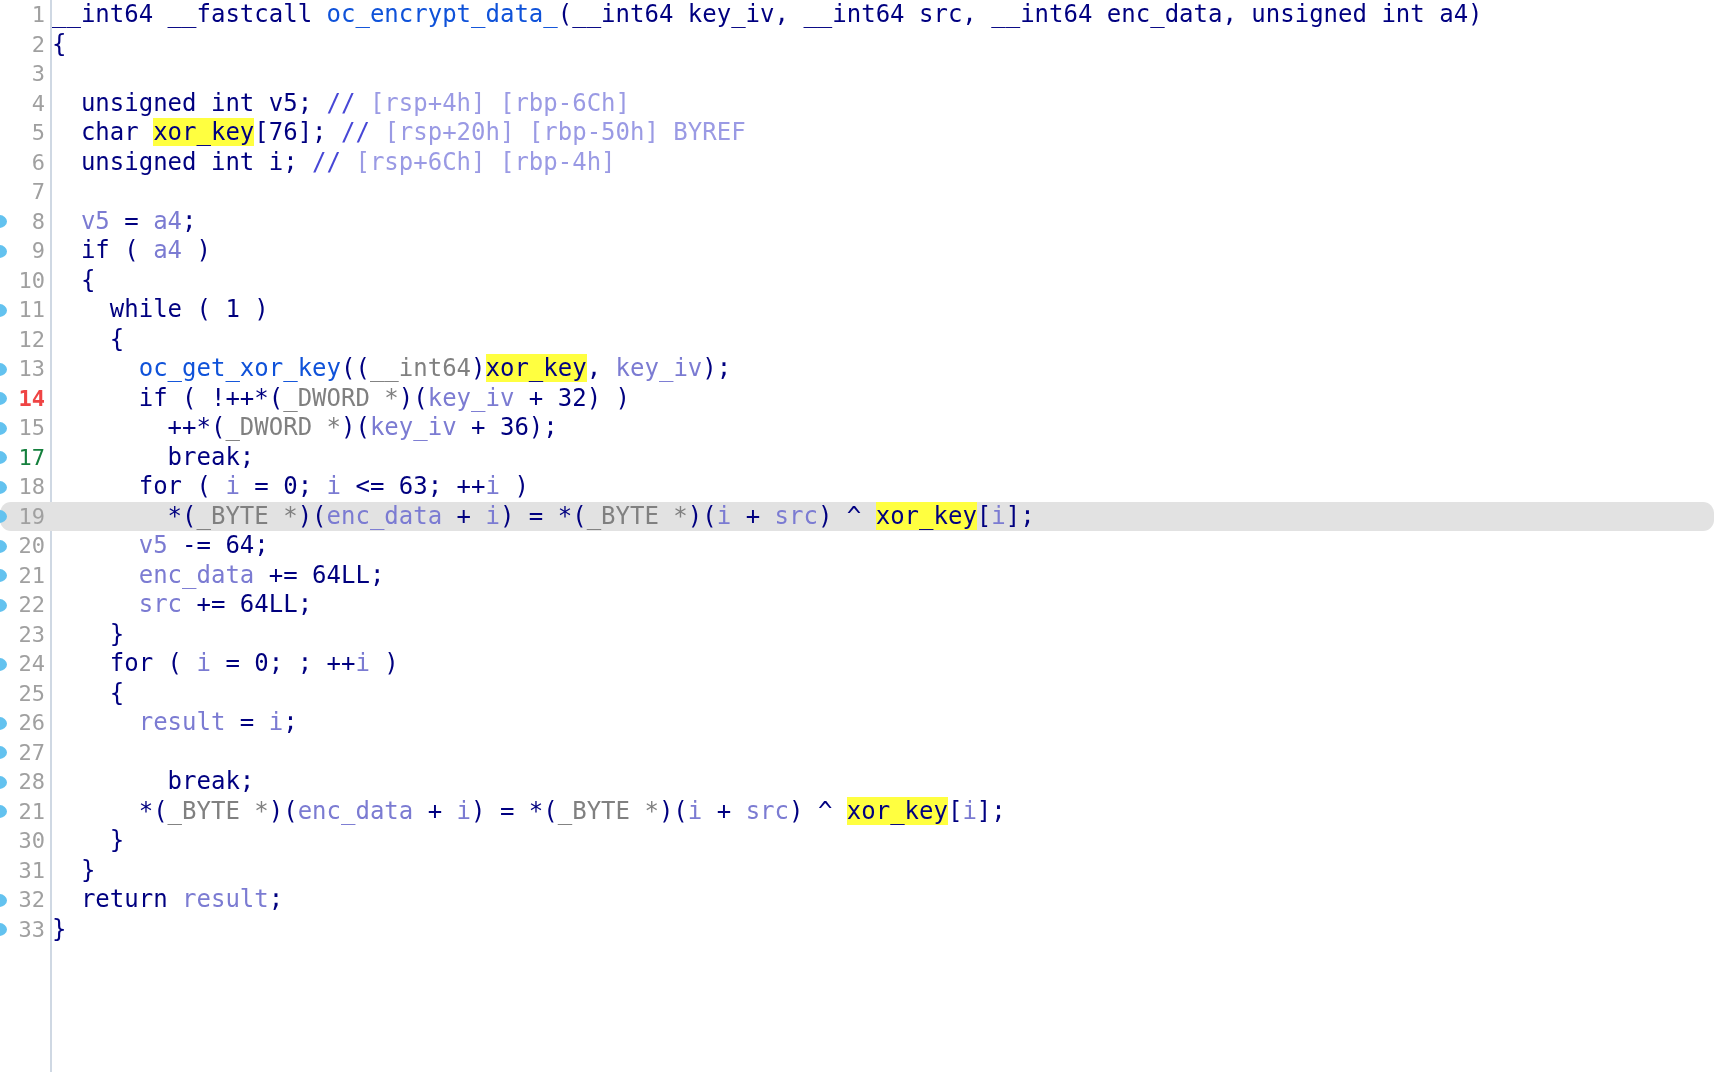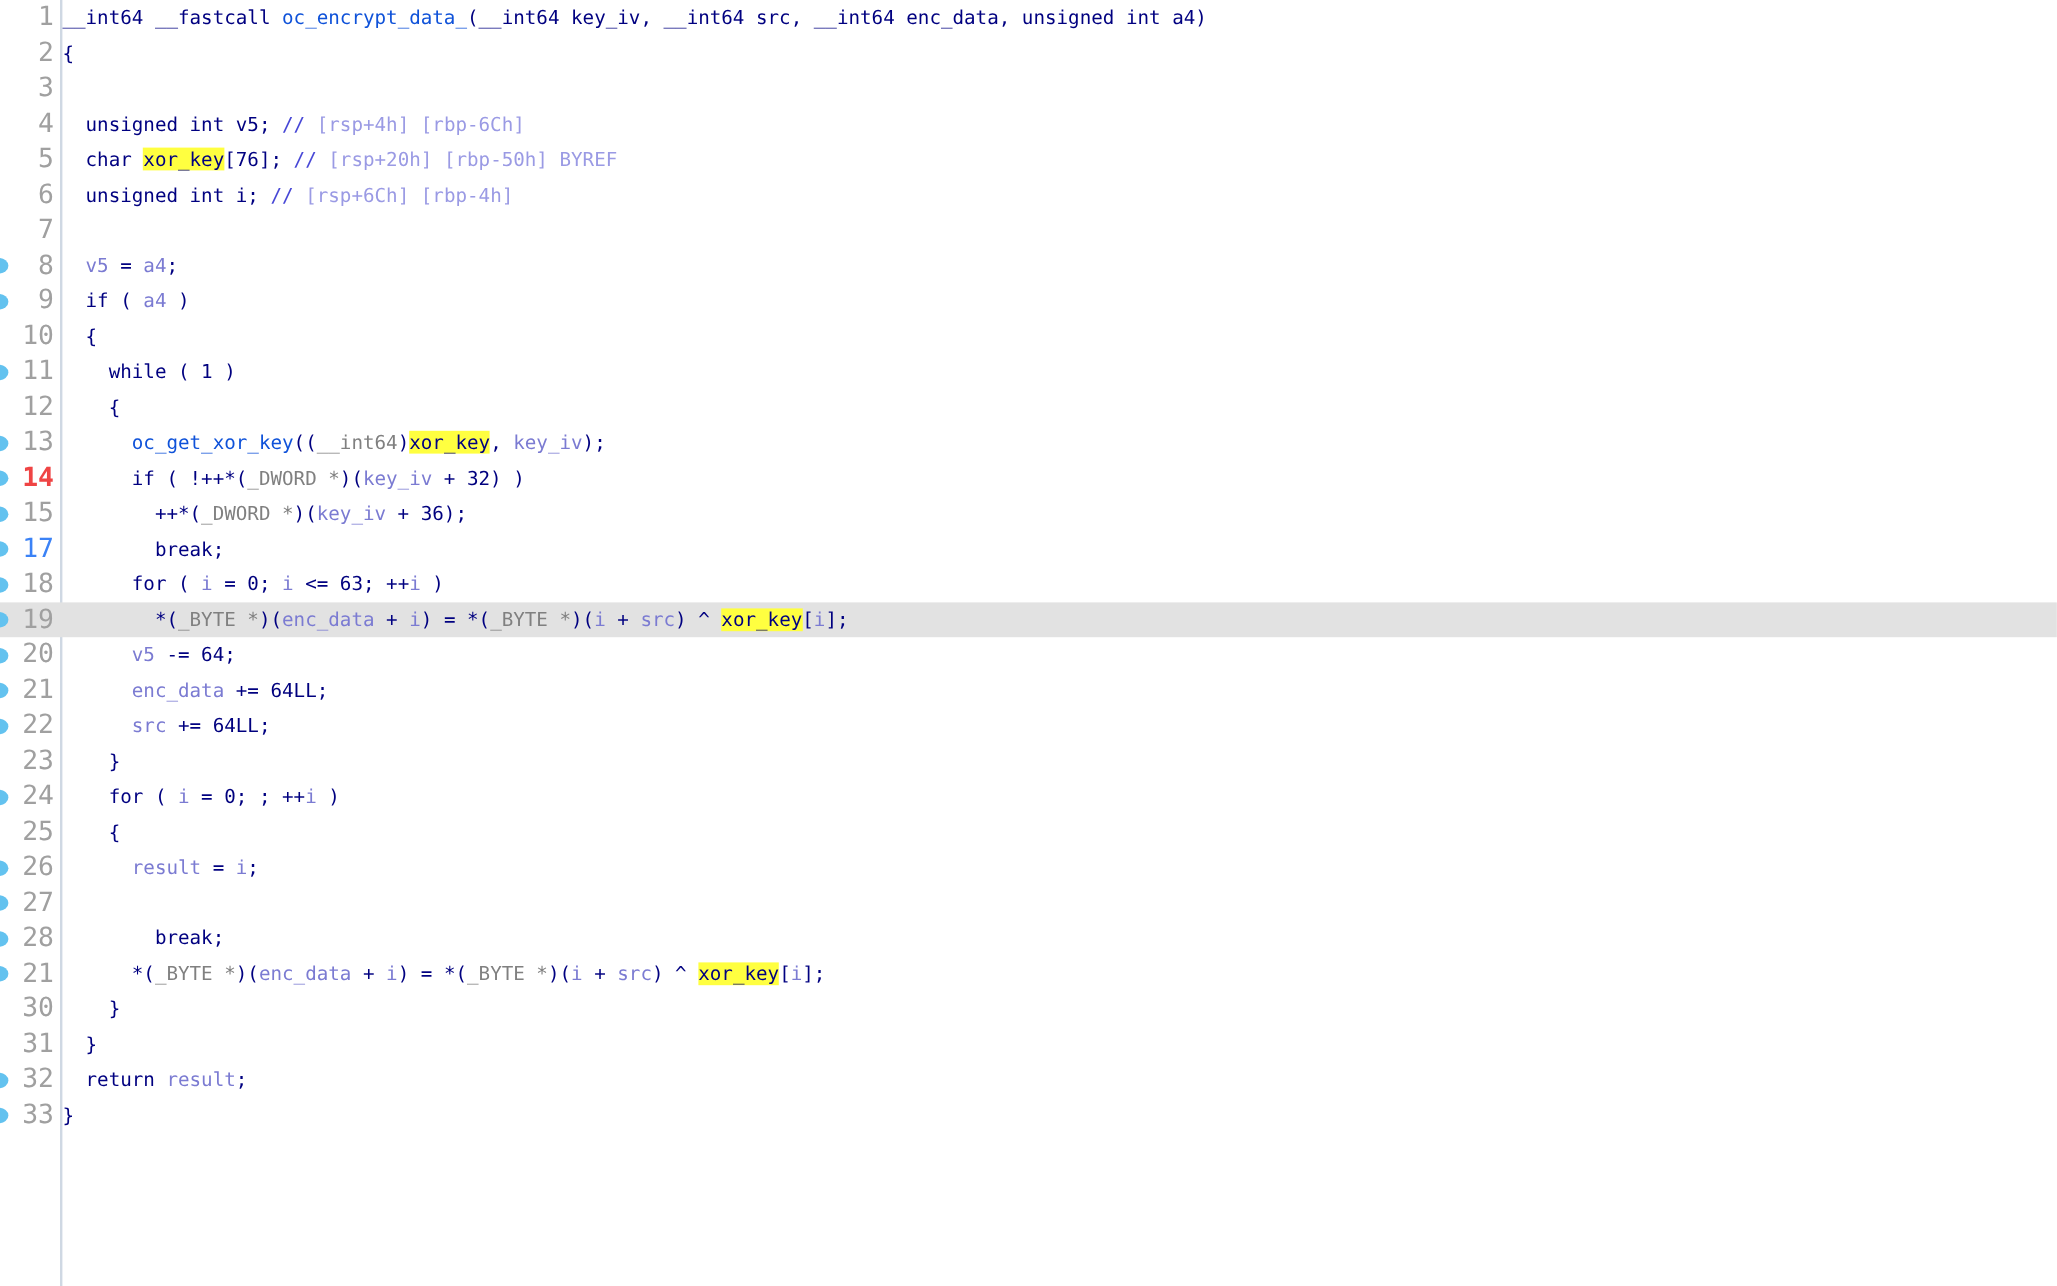--- a/index.html
+++ b/index.html
@@ -71,21 +71,21 @@
     height: 1072px;
     background: #cfd8e3;
   }
 
   
   .code-text {
     position: absolute;
     left: 52px;
     top: 0;
     white-space: pre;
-    font-size: 16px;
+    font-size: 24px;
     color: #000080;
   }
 
   
   .t-kw      { color: #000080; }          
   .t-fn      { color: #0f52d9; }          
   .t-var     { color: #7b7bd2; }          
   .t-num     { color: #00007e; }          
   .t-cmt     { color: #9a9ae4; }          
   .t-cmtmark { color: #4747d6; }          
@@ -184,31 +184,31 @@
 
   <div class="code-line">
     <div class="marker-col"><span class="addr-dot" style="background: rgb(99, 194, 239);"></span></div>
     <div class="lineno" style="color: rgb(160, 160, 160);">15</div>
     <div class="code-text"><span class="t-kw" style="color: rgb(0, 0, 128);">        ++*(</span><span class="t-cast" style="color: rgb(128, 128, 128);">_DWORD *</span><span class="t-kw" style="color: rgb(0, 0, 128);">)(</span><span class="t-var" style="color: rgb(123, 123, 210);">key_iv</span><span class="t-kw" style="color: rgb(0, 0, 128);"> + </span><span class="t-num">36</span><span class="t-kw" style="color: rgb(0, 0, 128);">);</span></div>
   </div>
 
 
   <div class="code-line">
     <div class="marker-col"><span class="addr-dot" style="background: rgb(99, 194, 239);"></span></div>
-    <div class="lineno" style="color: #3b82f6;">17</div>
+    <div class="lineno" style="color: #15803d;">17</div>
     <div class="code-text"><span class="t-kw" style="color: rgb(0, 0, 128);">        break;</span></div>
   </div>
 
   <div class="code-line">
     <div class="marker-col"><span class="addr-dot" style="background: rgb(99, 194, 239);"></span></div>
     <div class="lineno" style="color: rgb(160, 160, 160);">18</div>
     <div class="code-text"><span class="t-kw" style="color: rgb(0, 0, 128);">      for ( </span><span class="t-var" style="color: rgb(123, 123, 210);">i</span><span class="t-kw" style="color: rgb(0, 0, 128);"> = </span><span class="t-num">0</span><span class="t-kw" style="color: rgb(0, 0, 128);">; </span><span class="t-var" style="color: rgb(123, 123, 210);">i</span><span class="t-kw" style="color: rgb(0, 0, 128);"> &lt;= </span><span class="t-num">63</span><span class="t-kw" style="color: rgb(0, 0, 128);">; ++</span><span class="t-var" style="color: rgb(123, 123, 210);">i</span><span class="t-kw" style="color: rgb(0, 0, 128);"> )</span></div>
   </div>
 
-  <div class="code-line current" style="background: rgb(226, 226, 226);">
+  <div class="code-line current" style="background: rgb(226, 226, 226); border-radius: 11px;">
     <div class="marker-col"><span class="addr-dot" style="background: rgb(99, 194, 239);"></span></div>
     <div class="lineno" style="color: rgb(160, 160, 160);">19</div>
     <div class="code-text"><span class="t-kw" style="color: rgb(0, 0, 128);">        *(</span><span class="t-cast" style="color: rgb(128, 128, 128);">_BYTE *</span><span class="t-kw" style="color: rgb(0, 0, 128);">)(</span><span class="t-var" style="color: rgb(123, 123, 210);">enc_data</span><span class="t-kw" style="color: rgb(0, 0, 128);"> + </span><span class="t-var" style="color: rgb(123, 123, 210);">i</span><span class="t-kw" style="color: rgb(0, 0, 128);">) = *(</span><span class="t-cast" style="color: rgb(128, 128, 128);">_BYTE *</span><span class="t-kw" style="color: rgb(0, 0, 128);">)(</span><span class="t-var" style="color: rgb(123, 123, 210);">i</span><span class="t-kw" style="color: rgb(0, 0, 128);"> + </span><span class="t-var" style="color: rgb(123, 123, 210);">src</span><span class="t-kw" style="color: rgb(0, 0, 128);">) ^ </span><span class="t-kw hl" style="background: rgb(255, 255, 64); color: rgb(0, 0, 128);">xor_key</span><span class="t-kw" style="color: rgb(0, 0, 128);">[</span><span class="t-var" style="color: rgb(123, 123, 210);">i</span><span class="t-kw" style="color: rgb(0, 0, 128);">];</span></div>
   </div>
 
   <div class="code-line">
     <div class="marker-col"><span class="addr-dot" style="background: rgb(99, 194, 239);"></span></div>
     <div class="lineno" style="color: rgb(160, 160, 160);">20</div>
     <div class="code-text"><span class="t-kw" style="color: rgb(0, 0, 128);">      </span><span class="t-var" style="color: rgb(123, 123, 210);">v5</span><span class="t-kw" style="color: rgb(0, 0, 128);"> -= </span><span class="t-num">64</span><span class="t-kw" style="color: rgb(0, 0, 128);">;</span></div>
   </div>

